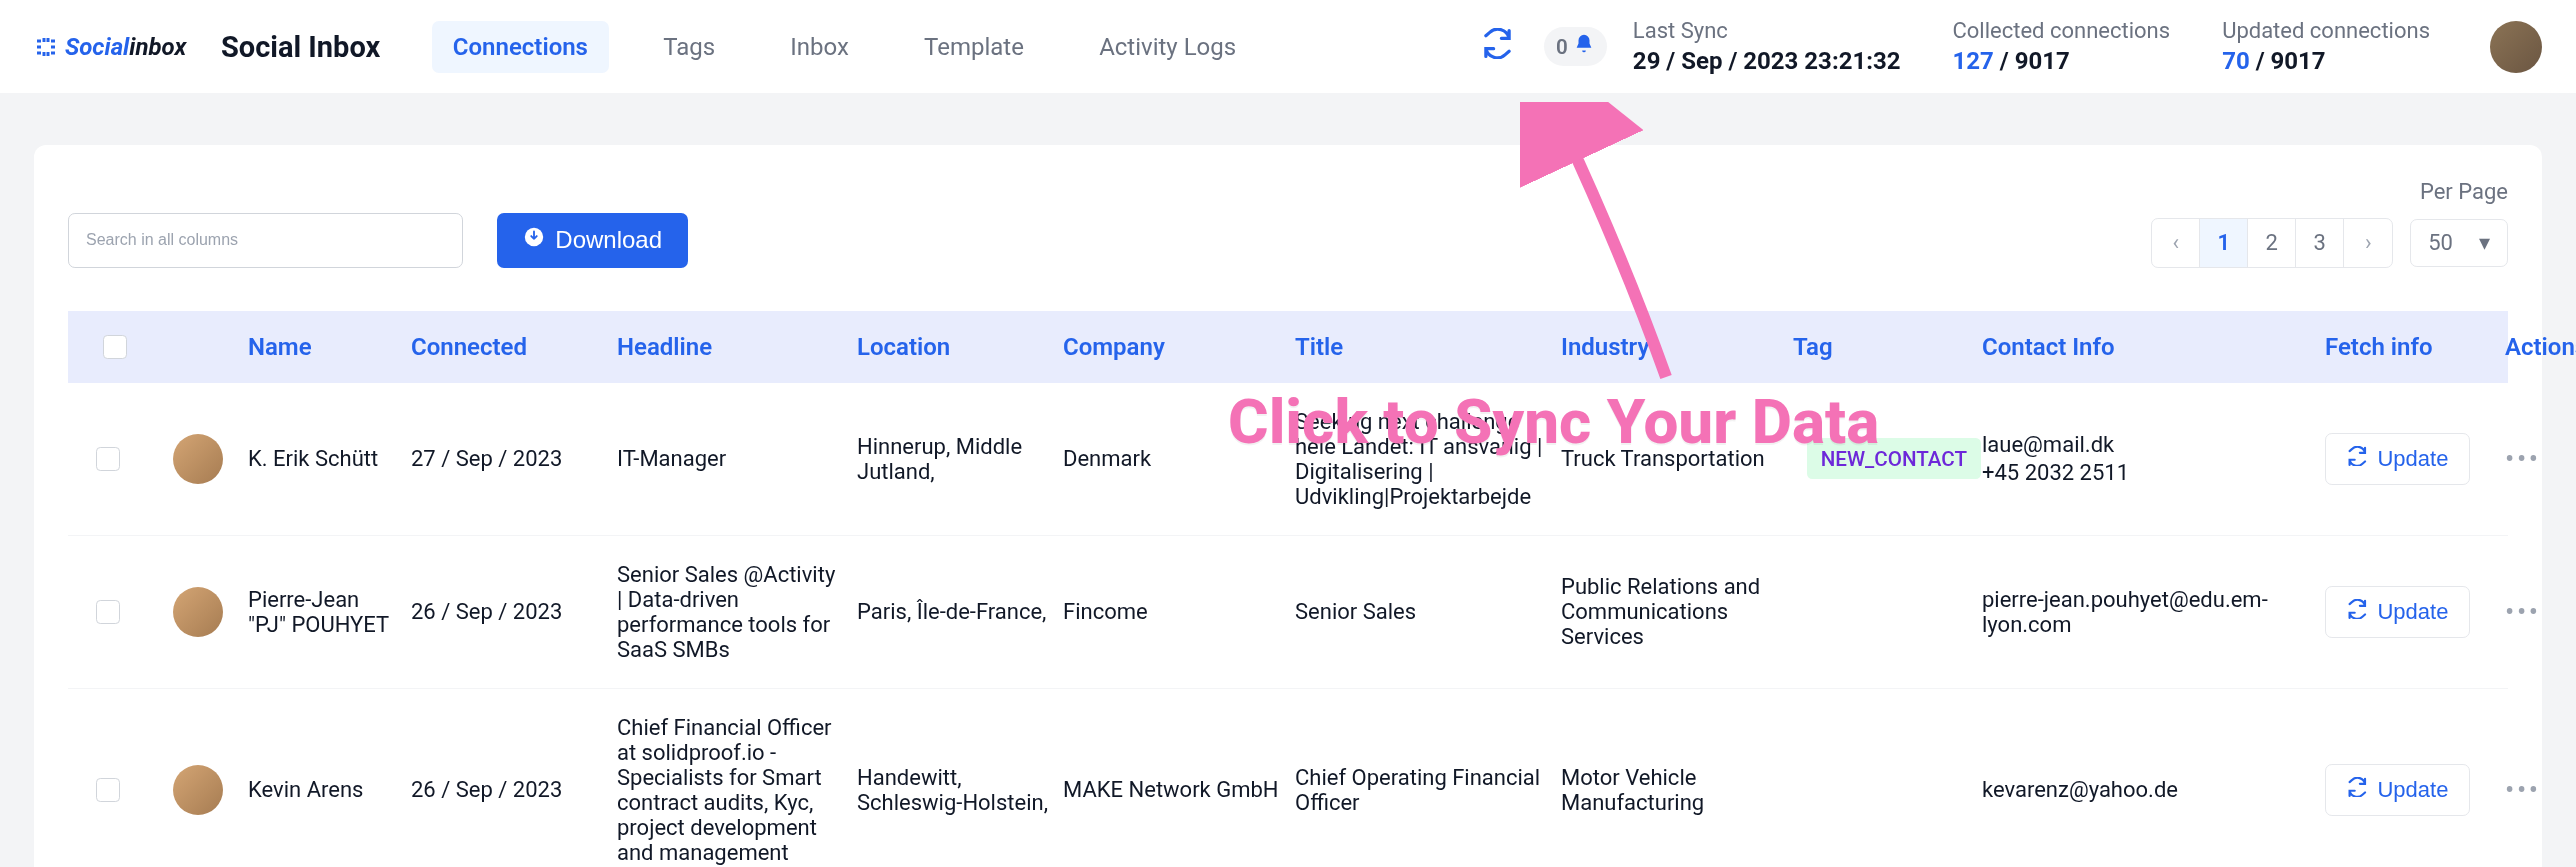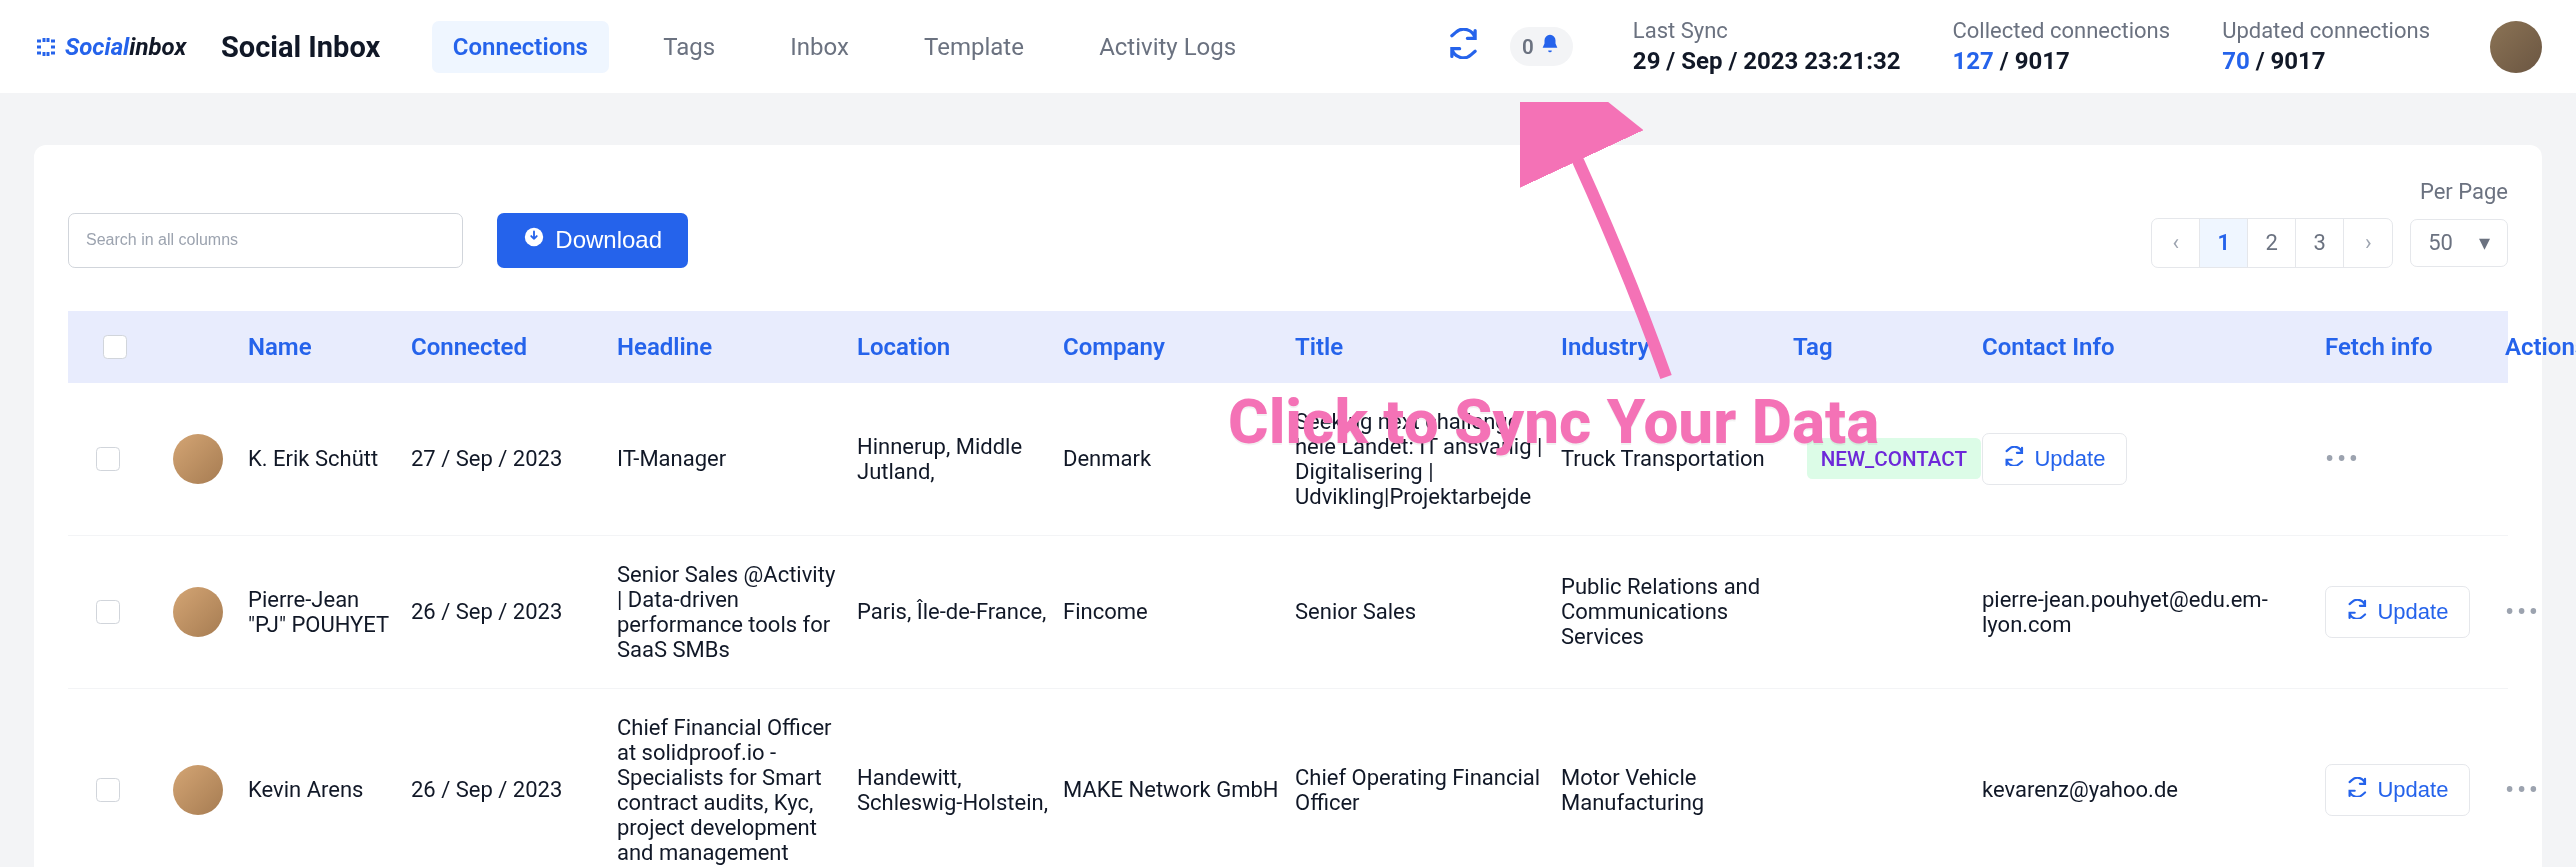--- a/index.html
+++ b/index.html
@@ -11,21 +11,21 @@
 .logo-text .black { color: #111827; }
 .brand-title { font-weight: 700; font-size: 29px; margin-left: 8.6px; margin-right: 26px; }
 .nav { display: flex; gap: 34px; align-items: center; }
 .nav-item { color: #6b7280; font-size: 24px; padding: 12px 20.6px; border-radius: 6.9px; cursor: pointer; }
 .nav-item.active { background: #eff6ff; color: #2563eb; font-weight: 600; }
 .spacer { flex: 1; }
 .sync-icon { color: #2563eb; cursor: pointer; padding: 5.2px; }
 .notif { display: flex; align-items: center; background: #f3f4f6; border-radius: 858px; padding: 5.2px 12px; gap: 5.2px; }
 .notif-count { font-weight: 600; font-size: 20.6px; color: #6b7280; }
 .notif-bell { color: #2563eb; }
-.stats { display: flex; gap: 52px; margin-left: 34px; align-items: center; }
+.stats { display: flex; gap: 52px; align-items: center; }
 .stat { display: flex; flex-direction: column; gap: 3.4px; }
 .stat-label { font-size: 22px; color: #6b7280; }
 .stat-value { font-size: 24px; font-weight: 700; }
 .stat-value .accent { color: #2563eb; }
 .avatar-top { width: 52px; height: 52px; border-radius: 50%; background: linear-gradient(135deg, #8b7355 0%, #6b5642 100%); margin-left: 34px; }
 .content { padding: 52px 34px 0 34px; }
 .panel { background: #fff; border-radius: 12px; padding: 34px; }
 .panel-top { display: flex; align-items: flex-end; gap: 34px; margin-bottom: 43px; }
 .search-group { display: flex; flex-direction: column; gap: 13.7px; }
 .search-label { font-weight: 700; font-size: 26px; }
@@ -171,20 +171,24 @@
                 <div class="row-avatar"></div>
               </div>
     <div class="cell">K. Erik Schütt</div>
     <div class="cell">27 / Sep / 2023</div>
     <div class="cell">IT-Manager</div>
     <div class="cell">Hinnerup, Middle Jutland,</div>
     <div class="cell">Denmark</div>
     <div class="cell">Seeking next challenge hele Landet: IT ansvarlig | Digitalisering | Udvikling|Projektarbejde</div>
     <div class="cell">Truck Transportation</div>
     <div class="cell"><span class="tag-pill">NEW_CONTACT</span></div>
+    <div class="cell contact">
+      <span>laue@mail.dk</span>
+      <span>+45 2032 2511</span>
+    </div>
     <div class="cell">
       <button class="update-btn">
         <svg width="20.6" height="20.6" viewBox="0 0 24 24" fill="none" stroke="currentColor" stroke-width="2.5" stroke-linecap="round">
                     <path d="M21 2v6h-6M3 22v-6h6M21 8a9 9 0 0 0-15-4.6L3 6M3 16a9 9 0 0 0 15 4.6l3-2.6"></path>
                   </svg>
         <span>Update</span>
       </button>
     </div>
     <div class="cell more-btn">•••</div>
   </div>

